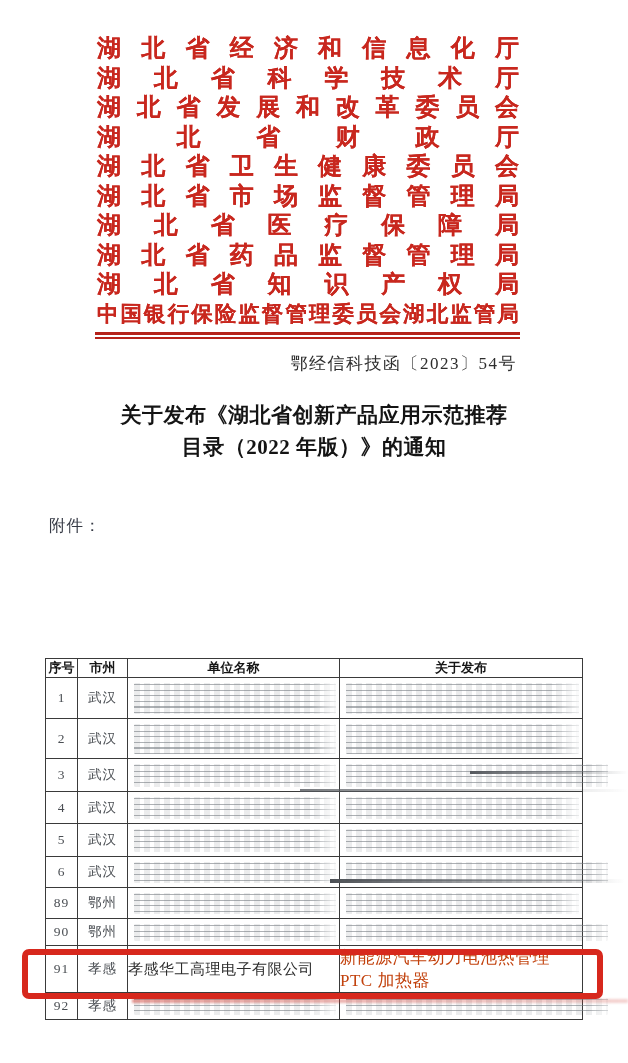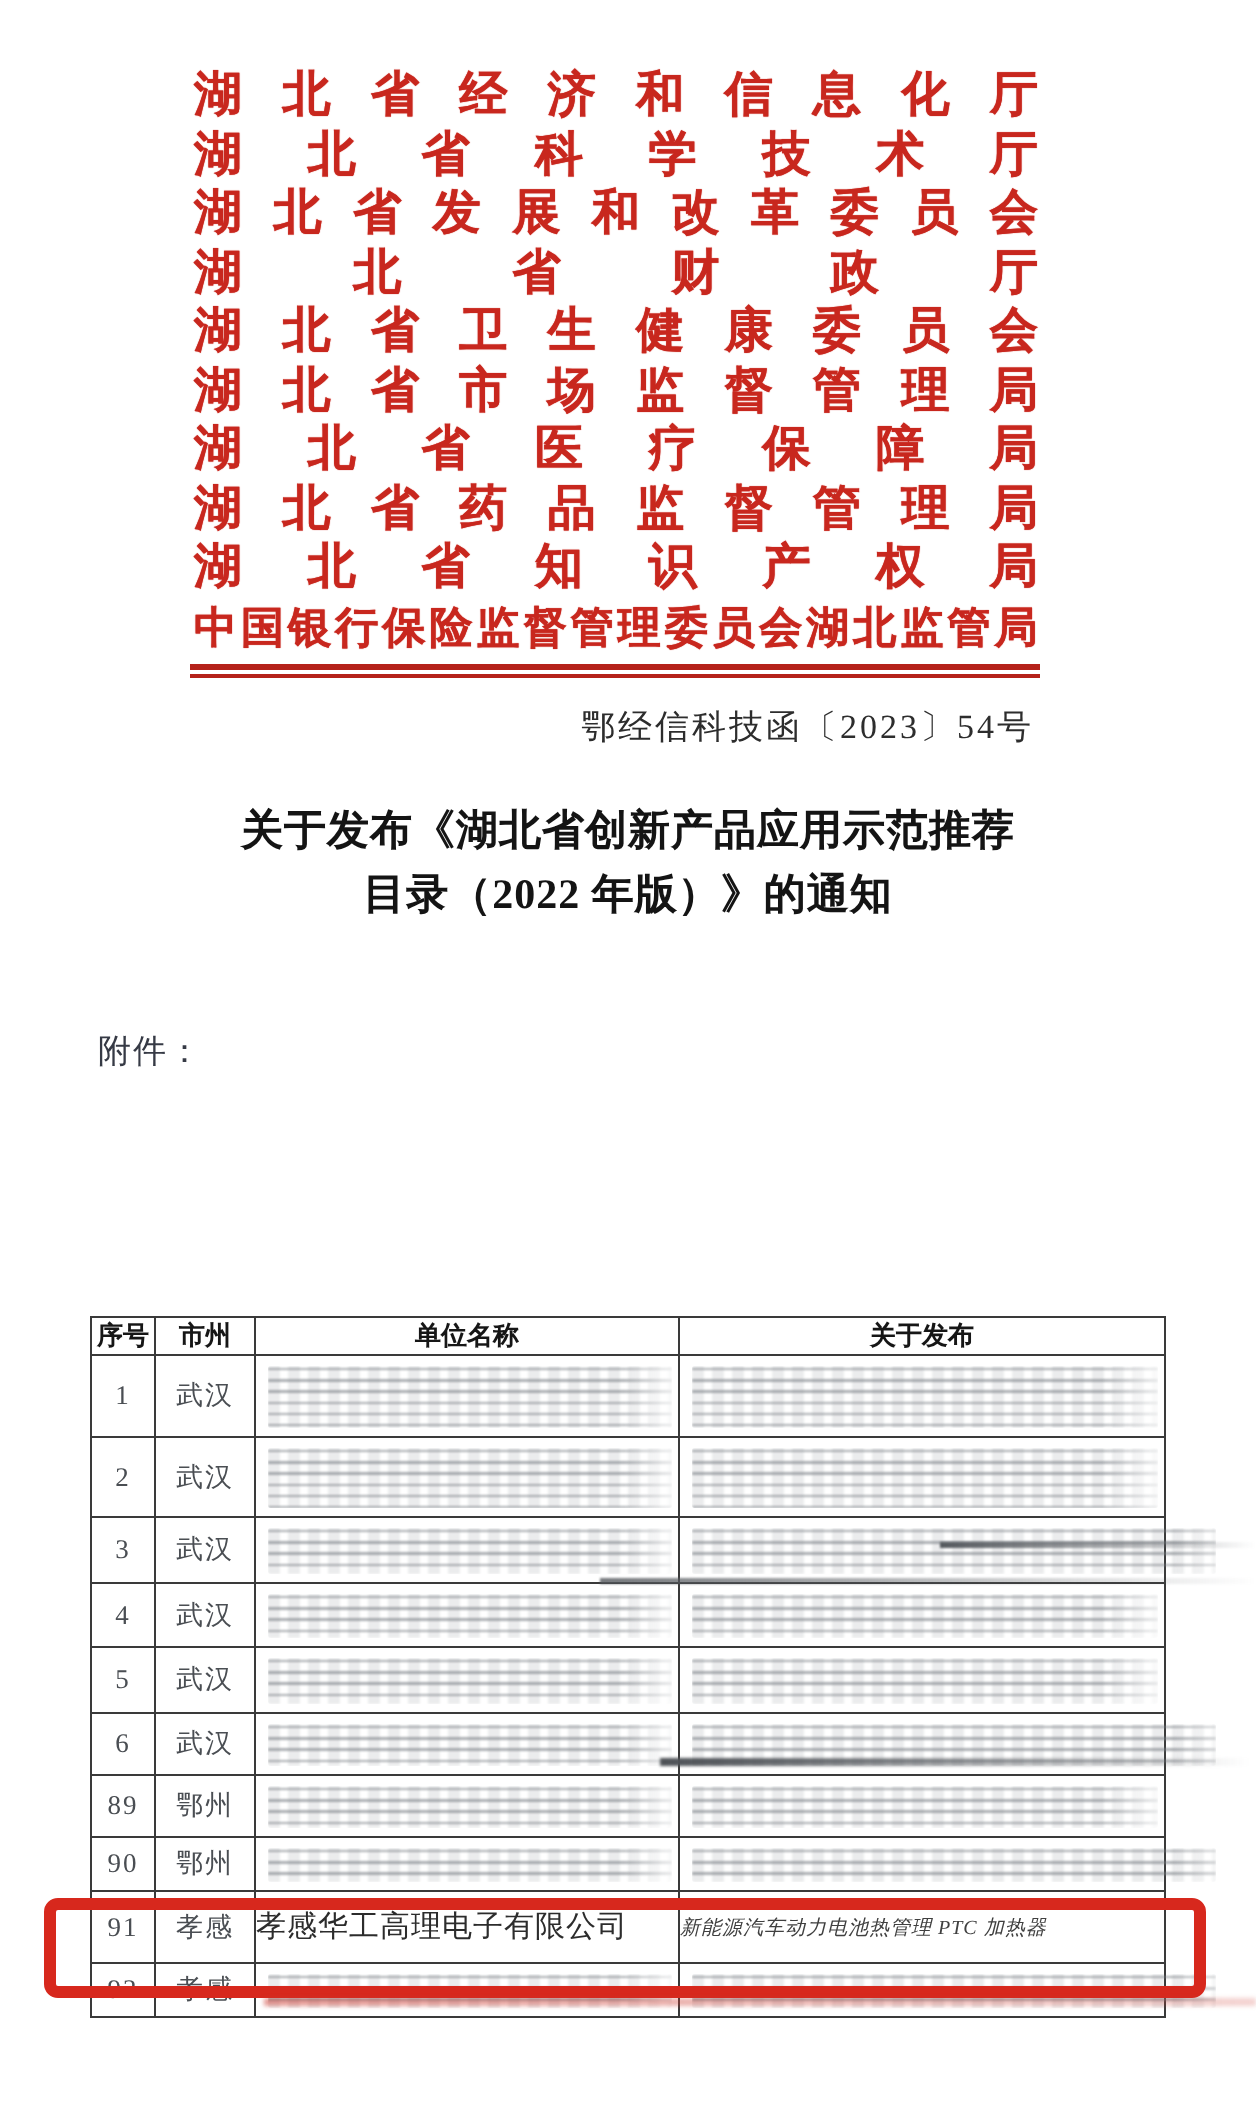--- a/index.html
+++ b/index.html
@@ -60,21 +60,21 @@
   }
   table.catalog thead tr{height:19px;}
   table.catalog th{
     font-family:"Liberation Sans","DejaVu Sans",sans-serif;
     font-size:13px;font-weight:bold;color:#161616;text-align:center;
   }
   td.c-no,td.c-city{
     text-align:center;font-size:13.5px;color:#4a4e53;letter-spacing:1px;
   }
   td.c-unit{padding-left:8px;font-size:15px;color:#2c2c2c;letter-spacing:.5px;}
-  td.c-prod{padding-left:6px;font-size:10px;color:#404040;letter-spacing:.5px;font-style:italic;}
+  td.c-prod{padding-left:6px;font-size:17px;color:#c2410c;letter-spacing:.5px;}
   
   .redacted{
     margin:4px 3px 4px 6px;border-radius:1px;
     background-image:
       repeating-linear-gradient(to bottom,
         rgba(118,124,130,0) 0 1px,
         rgba(118,124,130,.6) 1px 2.2px,
         rgba(118,124,130,0) 2.2px 5.6px),
       repeating-linear-gradient(90deg,
         rgba(118,124,130,.14) 0 6px,

